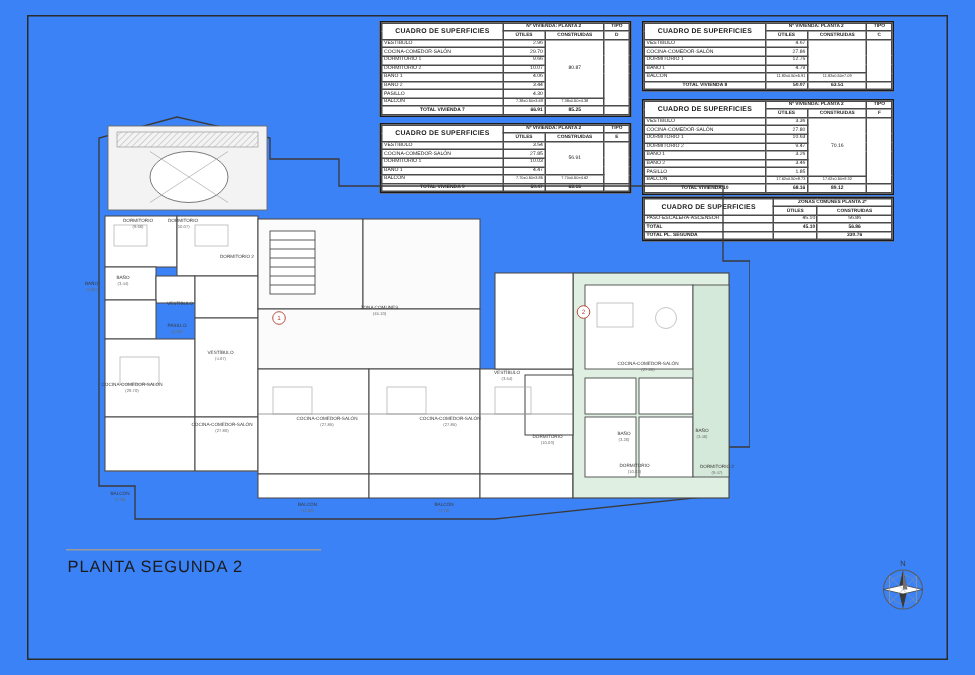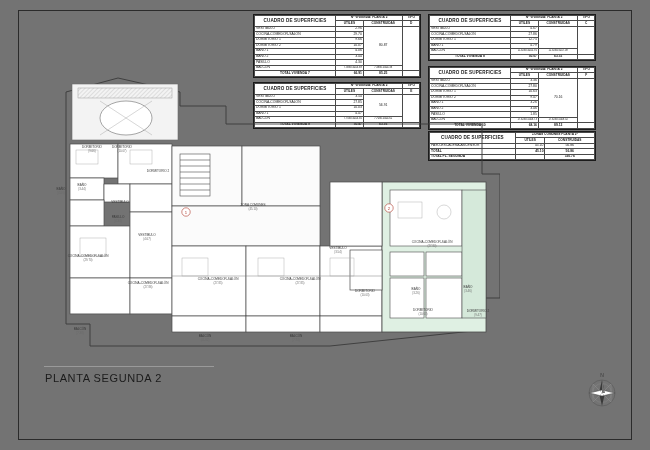--- a/index.html
+++ b/index.html
@@ -12,21 +12,21 @@
     height: 450px;
     position: relative;
     overflow: hidden;
     font-family: "Liberation Sans", sans-serif;
     color: #231f20;
   }
   #sheet {
     position: absolute;
     left: 0; top: 0;
     width: 650px; height: 450px;
-    background: #737373;
+    background: #3b82f6;
   }
   .frame {
     position: absolute;
     left: 18px; top: 10px;
     width: 614px; height: 430px;
     border: 1px solid #2b2b2b;
     box-sizing: border-box;
   }
 
   

